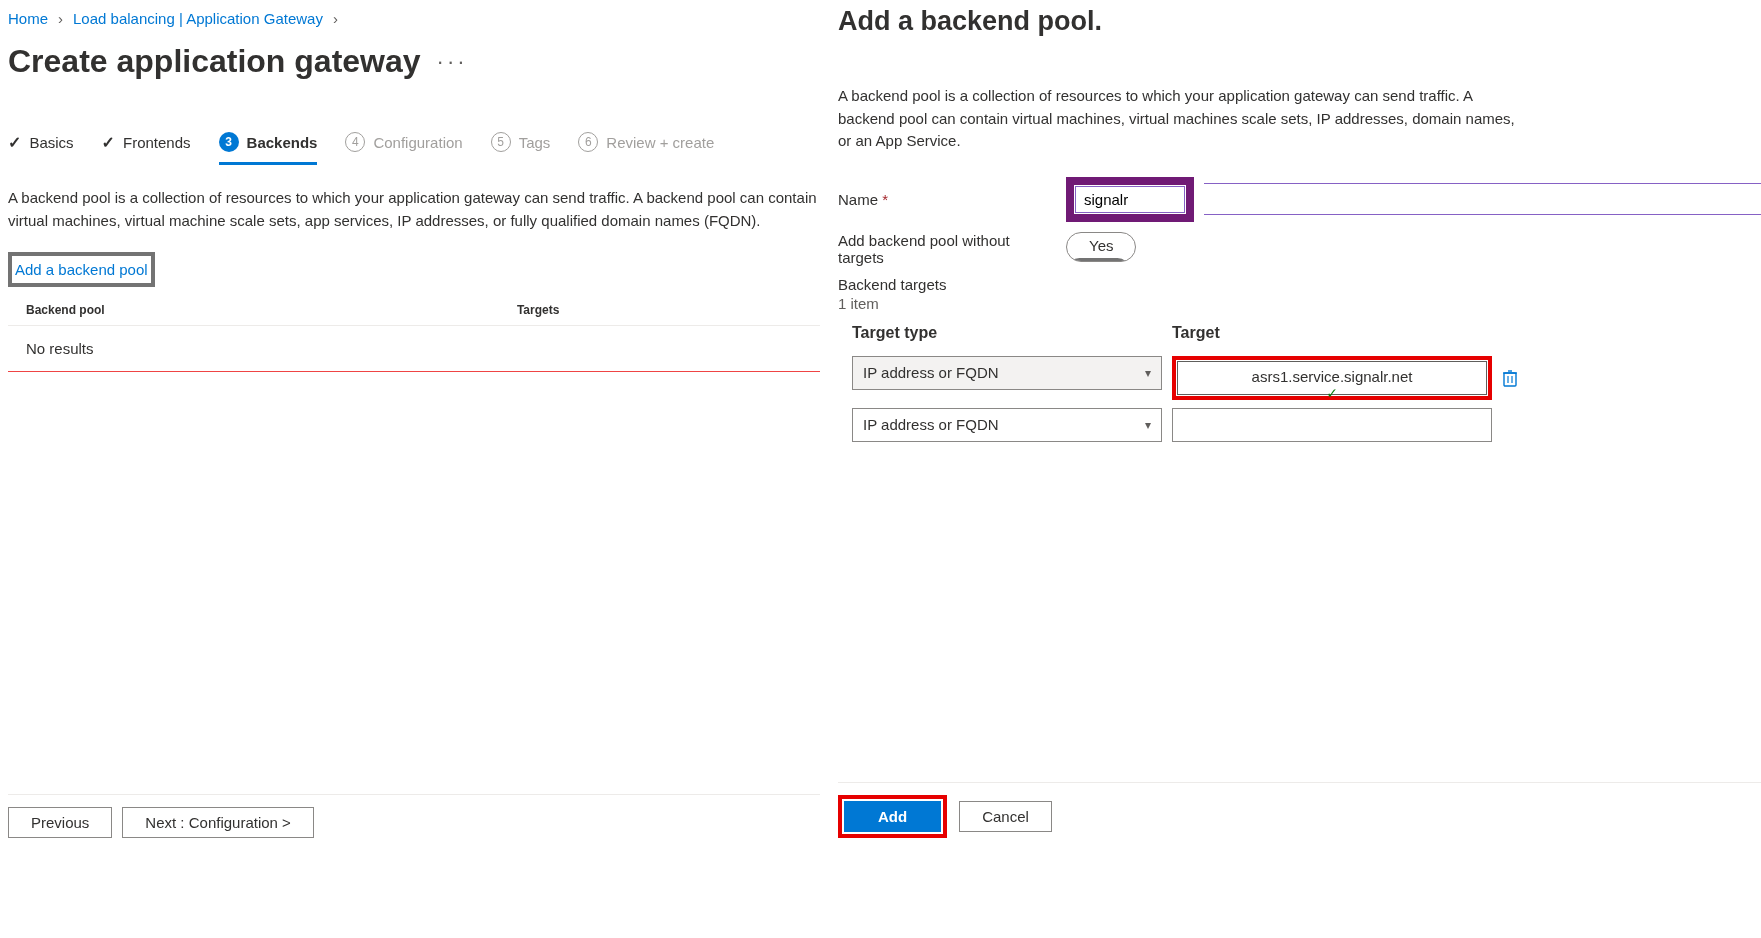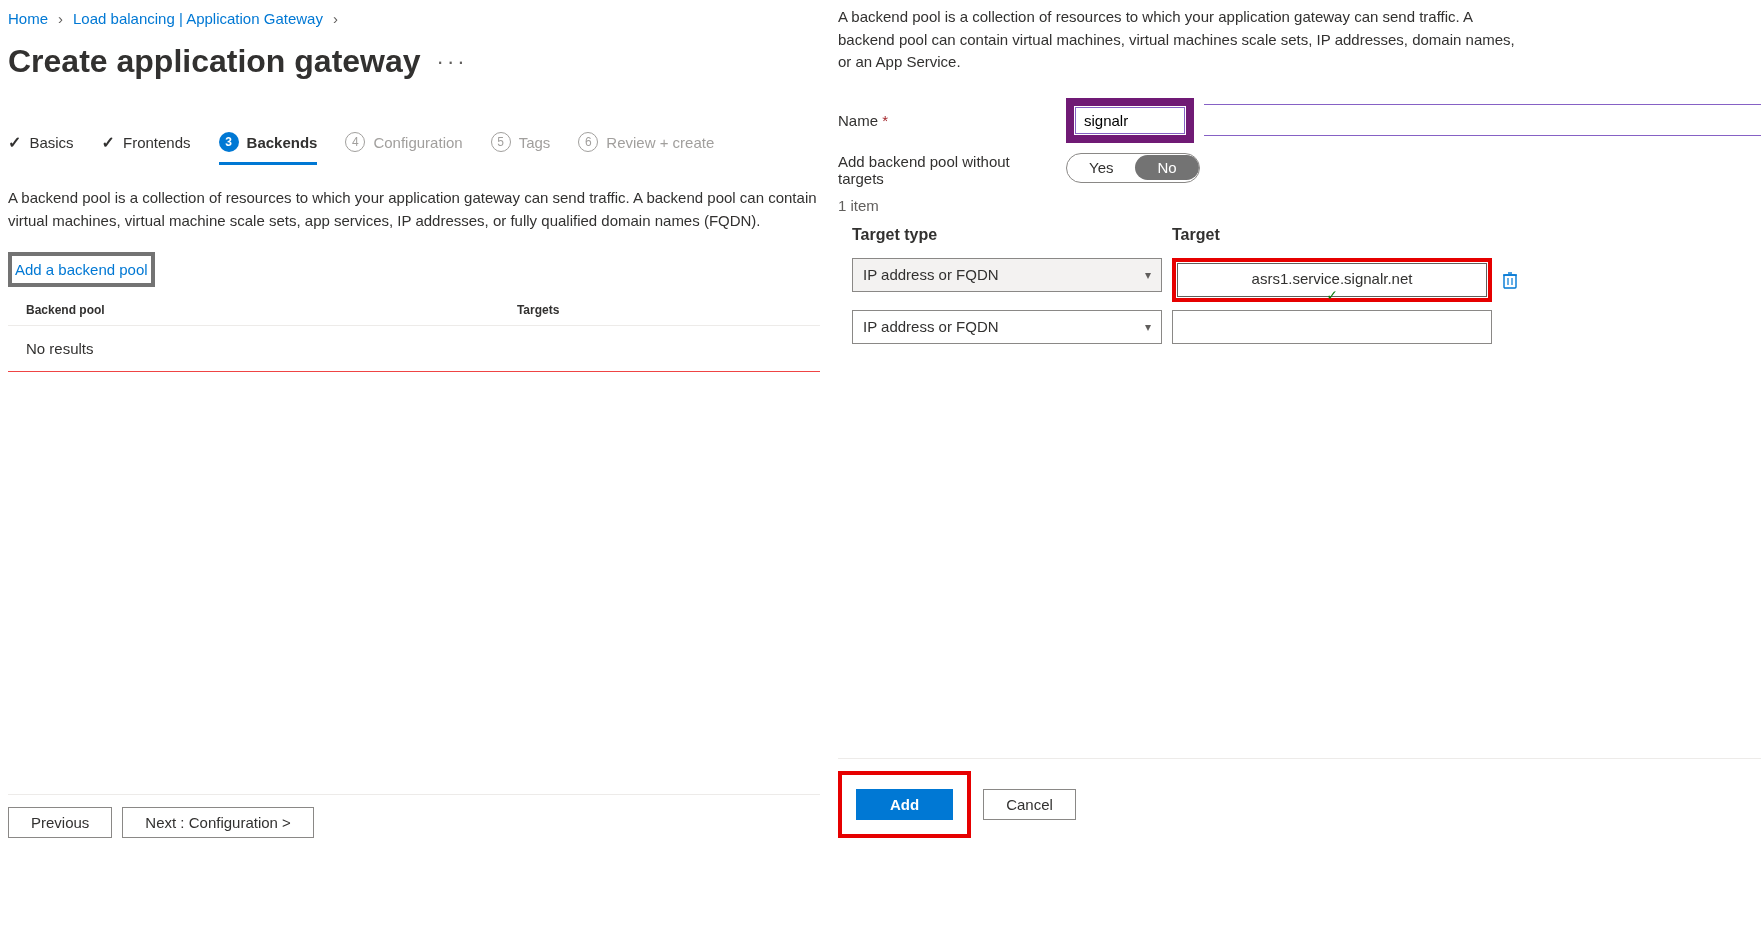--- a/index.html
+++ b/index.html
@@ -229,21 +229,22 @@
     height: 32px;
     flex: 1;
   }
 
   .toggle {
     display: inline-flex;
     border: 1px solid #8a8886;
     border-radius: 20px;
     overflow: hidden;
     height: 30px;
-    align-items: center;
+    align-items: flex-start;
+    flex-direction: column;
   }
   .toggle-opt {
     padding: 4px 22px;
     font-size: 15px;
     display: flex;
     align-items: center;
     cursor: pointer;
   }
   .toggle-opt.selected {
     background: #737373;
@@ -330,21 +331,21 @@
     left: 0;
     border-top: 1px solid #edebe9;
     padding-top: 12px;
     display: flex;
     gap: 12px;
     align-items: center;
     width: 100%;
   }
   .btn-primary-wrap {
     border: 4px solid #e60000;
-    padding: 14px;
+    padding: 2px;
     text-decoration: underline;
   }
   .btn-primary {
     background: #0078d4;
     color: #fff;
     border: none;
     padding: 7px 34px;
     font-size: 15px;
     font-weight: 600;
     cursor: pointer;
@@ -416,20 +417,21 @@
 
   <div class="footer-bar">
     <button class="btn-secondary">Previous</button>
     <button class="btn-secondary">Next : Configuration &gt;</button>
   </div>
 
 </div>
 
 <div class="side-panel">
 
+  <h2 class="panel-title">Add a backend pool.</h2>
 
   <p class="panel-desc">A backend pool is a collection of resources to which your application gateway can send traffic. A backend pool can contain virtual machines, virtual machines scale sets, IP addresses, domain names, or an App Service.</p>
 
   <div class="form-row">
     <div class="form-label">
       <span>Name</span> <span class="required">*</span>
     </div>
     <div class="name-highlight">
       <input class="text-input" value="signalr" style="">
     </div>
@@ -437,20 +439,21 @@
   </div>
 
   <div class="form-row" style="align-items:flex-start;">
     <div class="form-label">Add backend pool without targets</div>
     <div class="toggle">
       <div class="toggle-opt">Yes</div>
       <div class="toggle-opt selected">No</div>
     </div>
   </div>
 
+  <div class="section-label">Backend targets</div>
   <div class="item-count">1 item</div>
 
   <div class="targets-table">
     <div class="th">Target type</div>
     <div class="th">Target</div>
     <div class="th"></div>
 
     <div class="select-box shaded">
       <span>IP address or FQDN</span>
       <span class="chev">▾</span>

